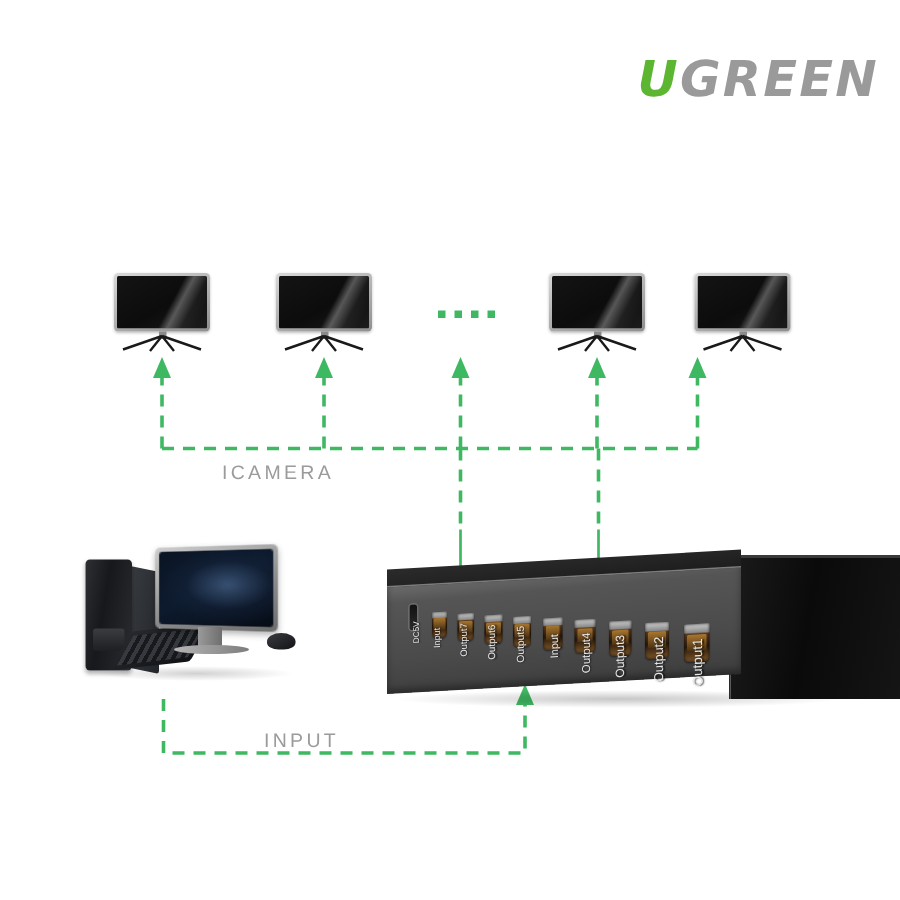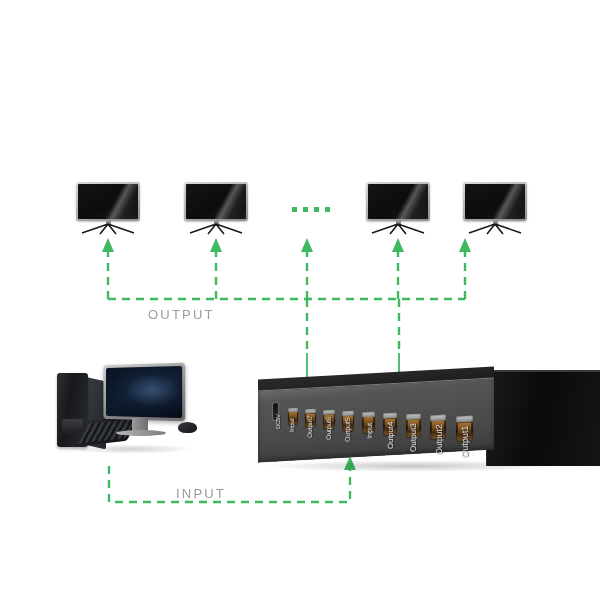--- a/index.html
+++ b/index.html
@@ -231,20 +231,23 @@
     transform-origin: left top;
     text-shadow: 0 1px 1px rgba(0,0,0,.7);
   }
 </style>
 </head>
 <body>
 
 <div id="stage">
 
   <div id="brand">
+    <div class="wordmark">
+      <span class="u">U</span><span class="green">GREEN</span>
+    </div>
   </div>
 
 
   <svg id="wires" viewBox="0 0 600 600">
     <g stroke="#3fb862" stroke-width="2.4" fill="none" stroke-dasharray="8,6" stroke-linecap="butt">
 
       <path d="M108 299 L465 299"></path>
 
       <path d="M108 299 L108 252"></path>
       <path d="M216 299 L216 252"></path>
@@ -316,21 +319,21 @@
   <div class="monitor" style="left:463px; top:182px;">
     <div class="mon-screen">
         <div class="mon-glass"></div>
       </div>
     <div class="mon-neck"></div>
     <svg class="mon-base" viewBox="0 0 64 12">
       <path d="M32 1 L6 10 M32 1 L58 10 M32 1 L24 11 M32 1 L40 11" stroke="#1a1a1a" stroke-width="1.6" fill="none"></path>
     </svg>
   </div>
 
-  <div class="diagram-label" id="label-output">OUTPUT</div>
+  <div class="diagram-label" id="label-output">ICAMERA</div>
   <div class="diagram-label" id="label-input">INPUT</div>
 
   <div id="pc">
     <div class="pc-shadow"></div>
     <div class="pc-tower-side"></div>
     <div class="pc-tower"></div>
     <div class="pc-keyboard"></div>
     <div class="pc-mon">
         <div class="pc-mon-glass"></div>
       </div>

